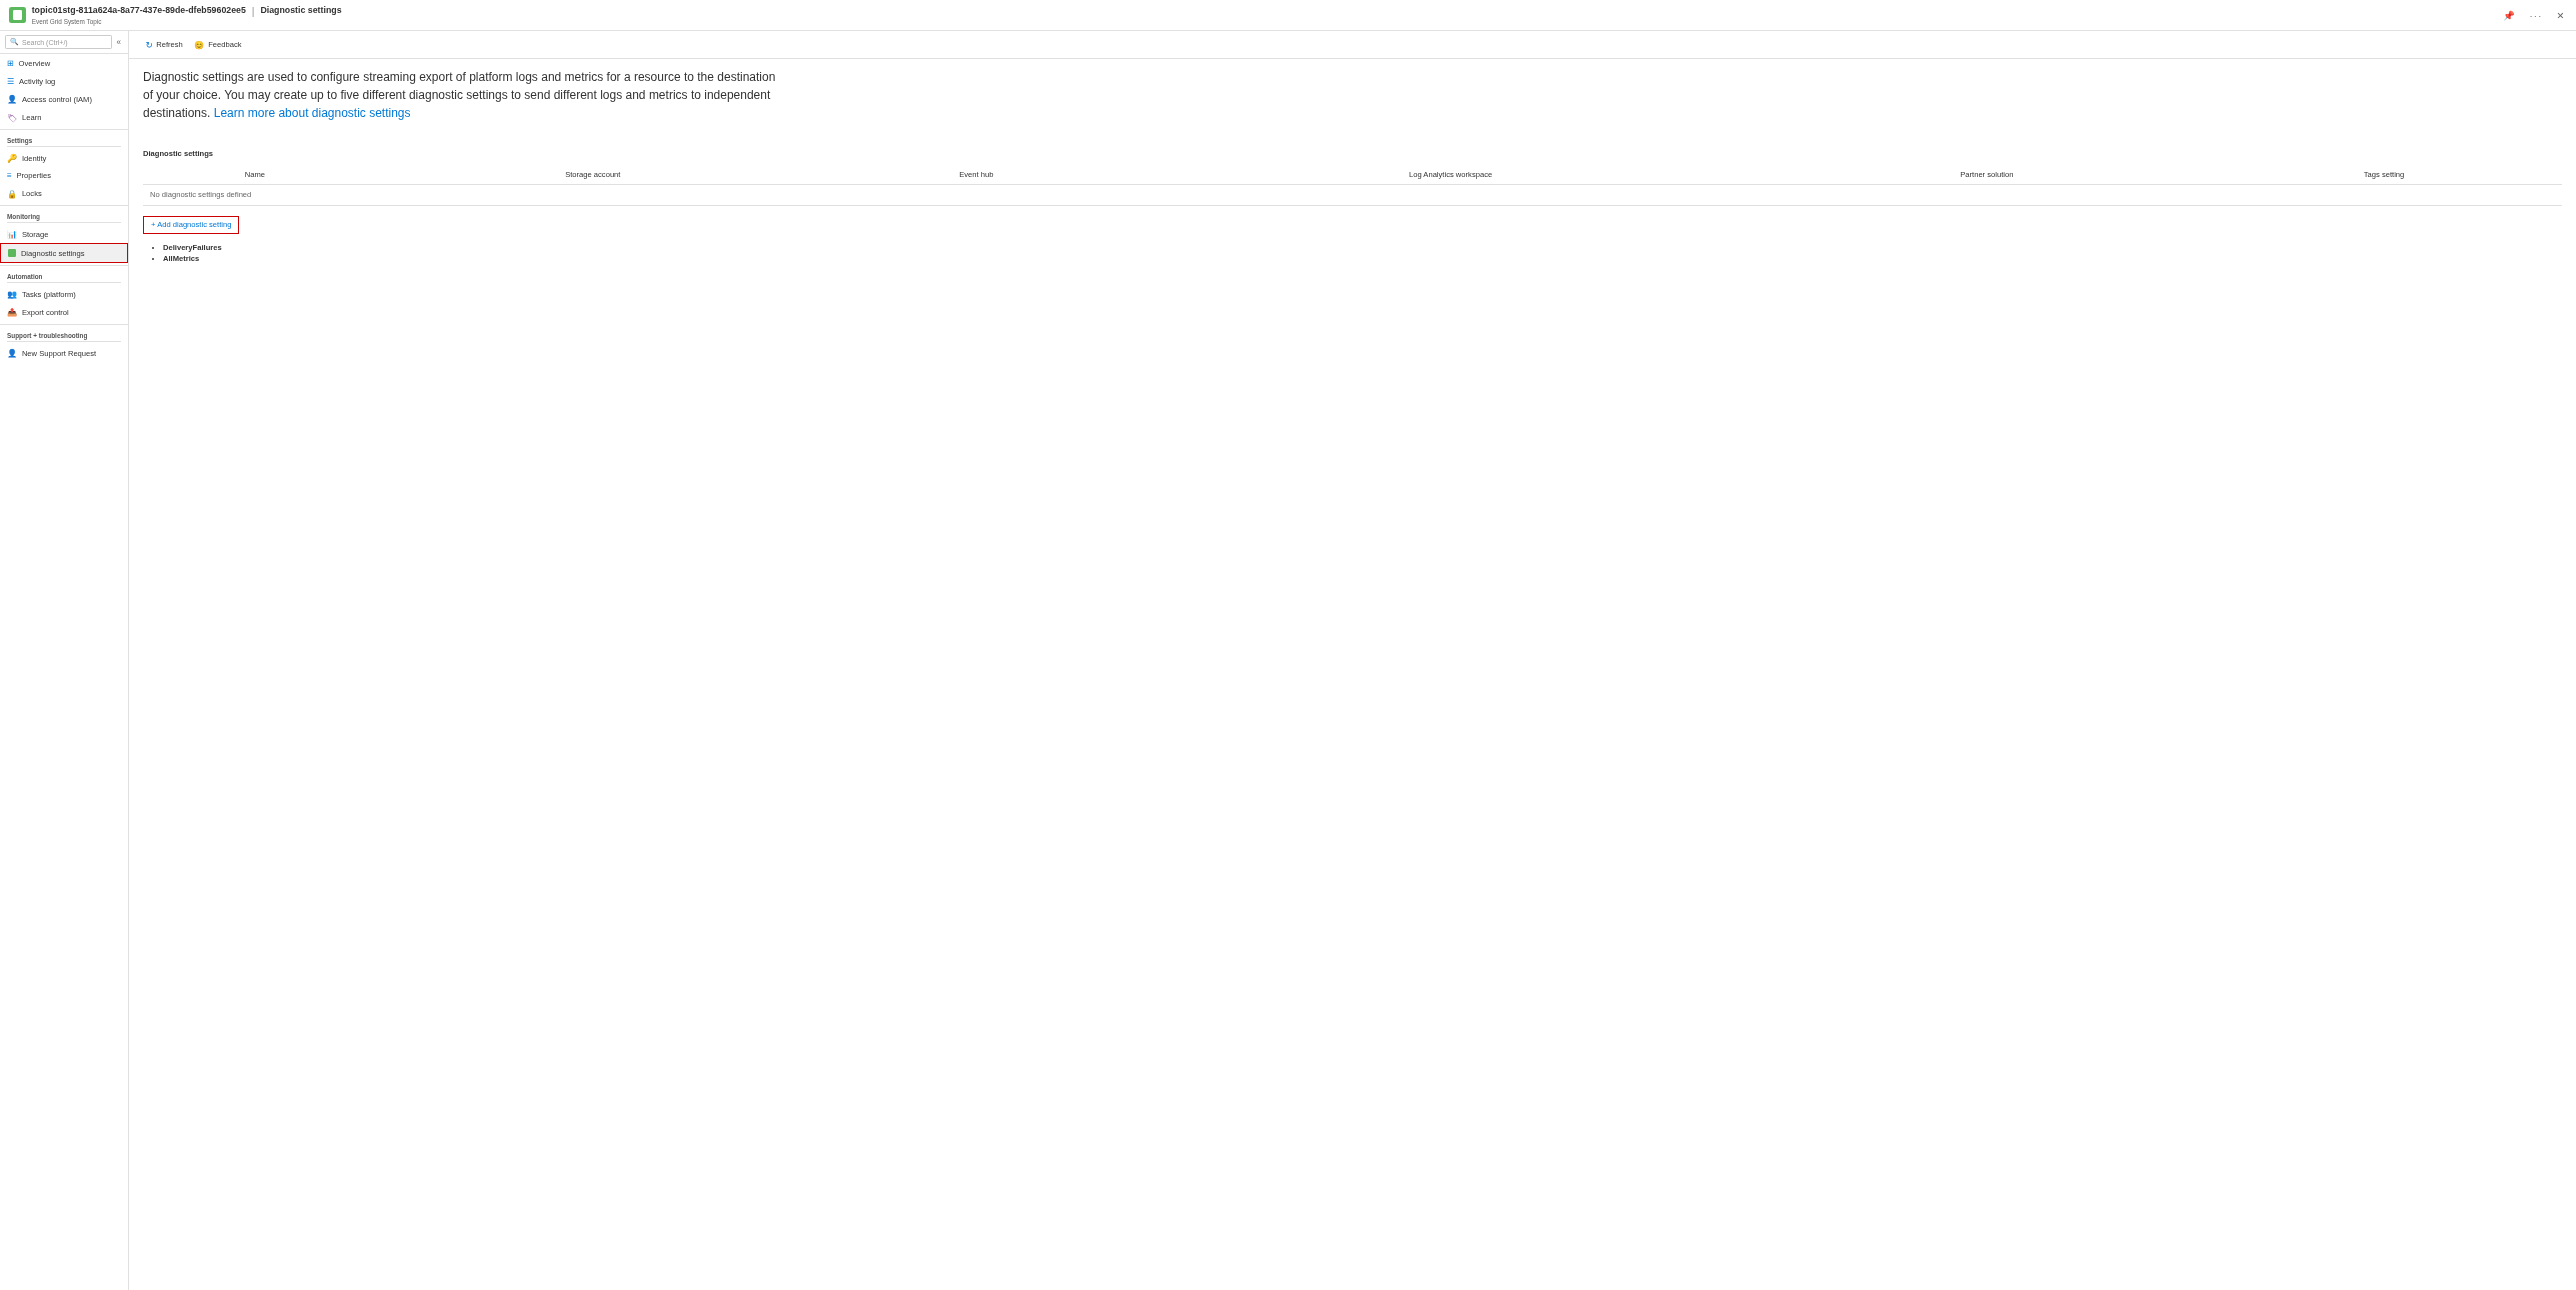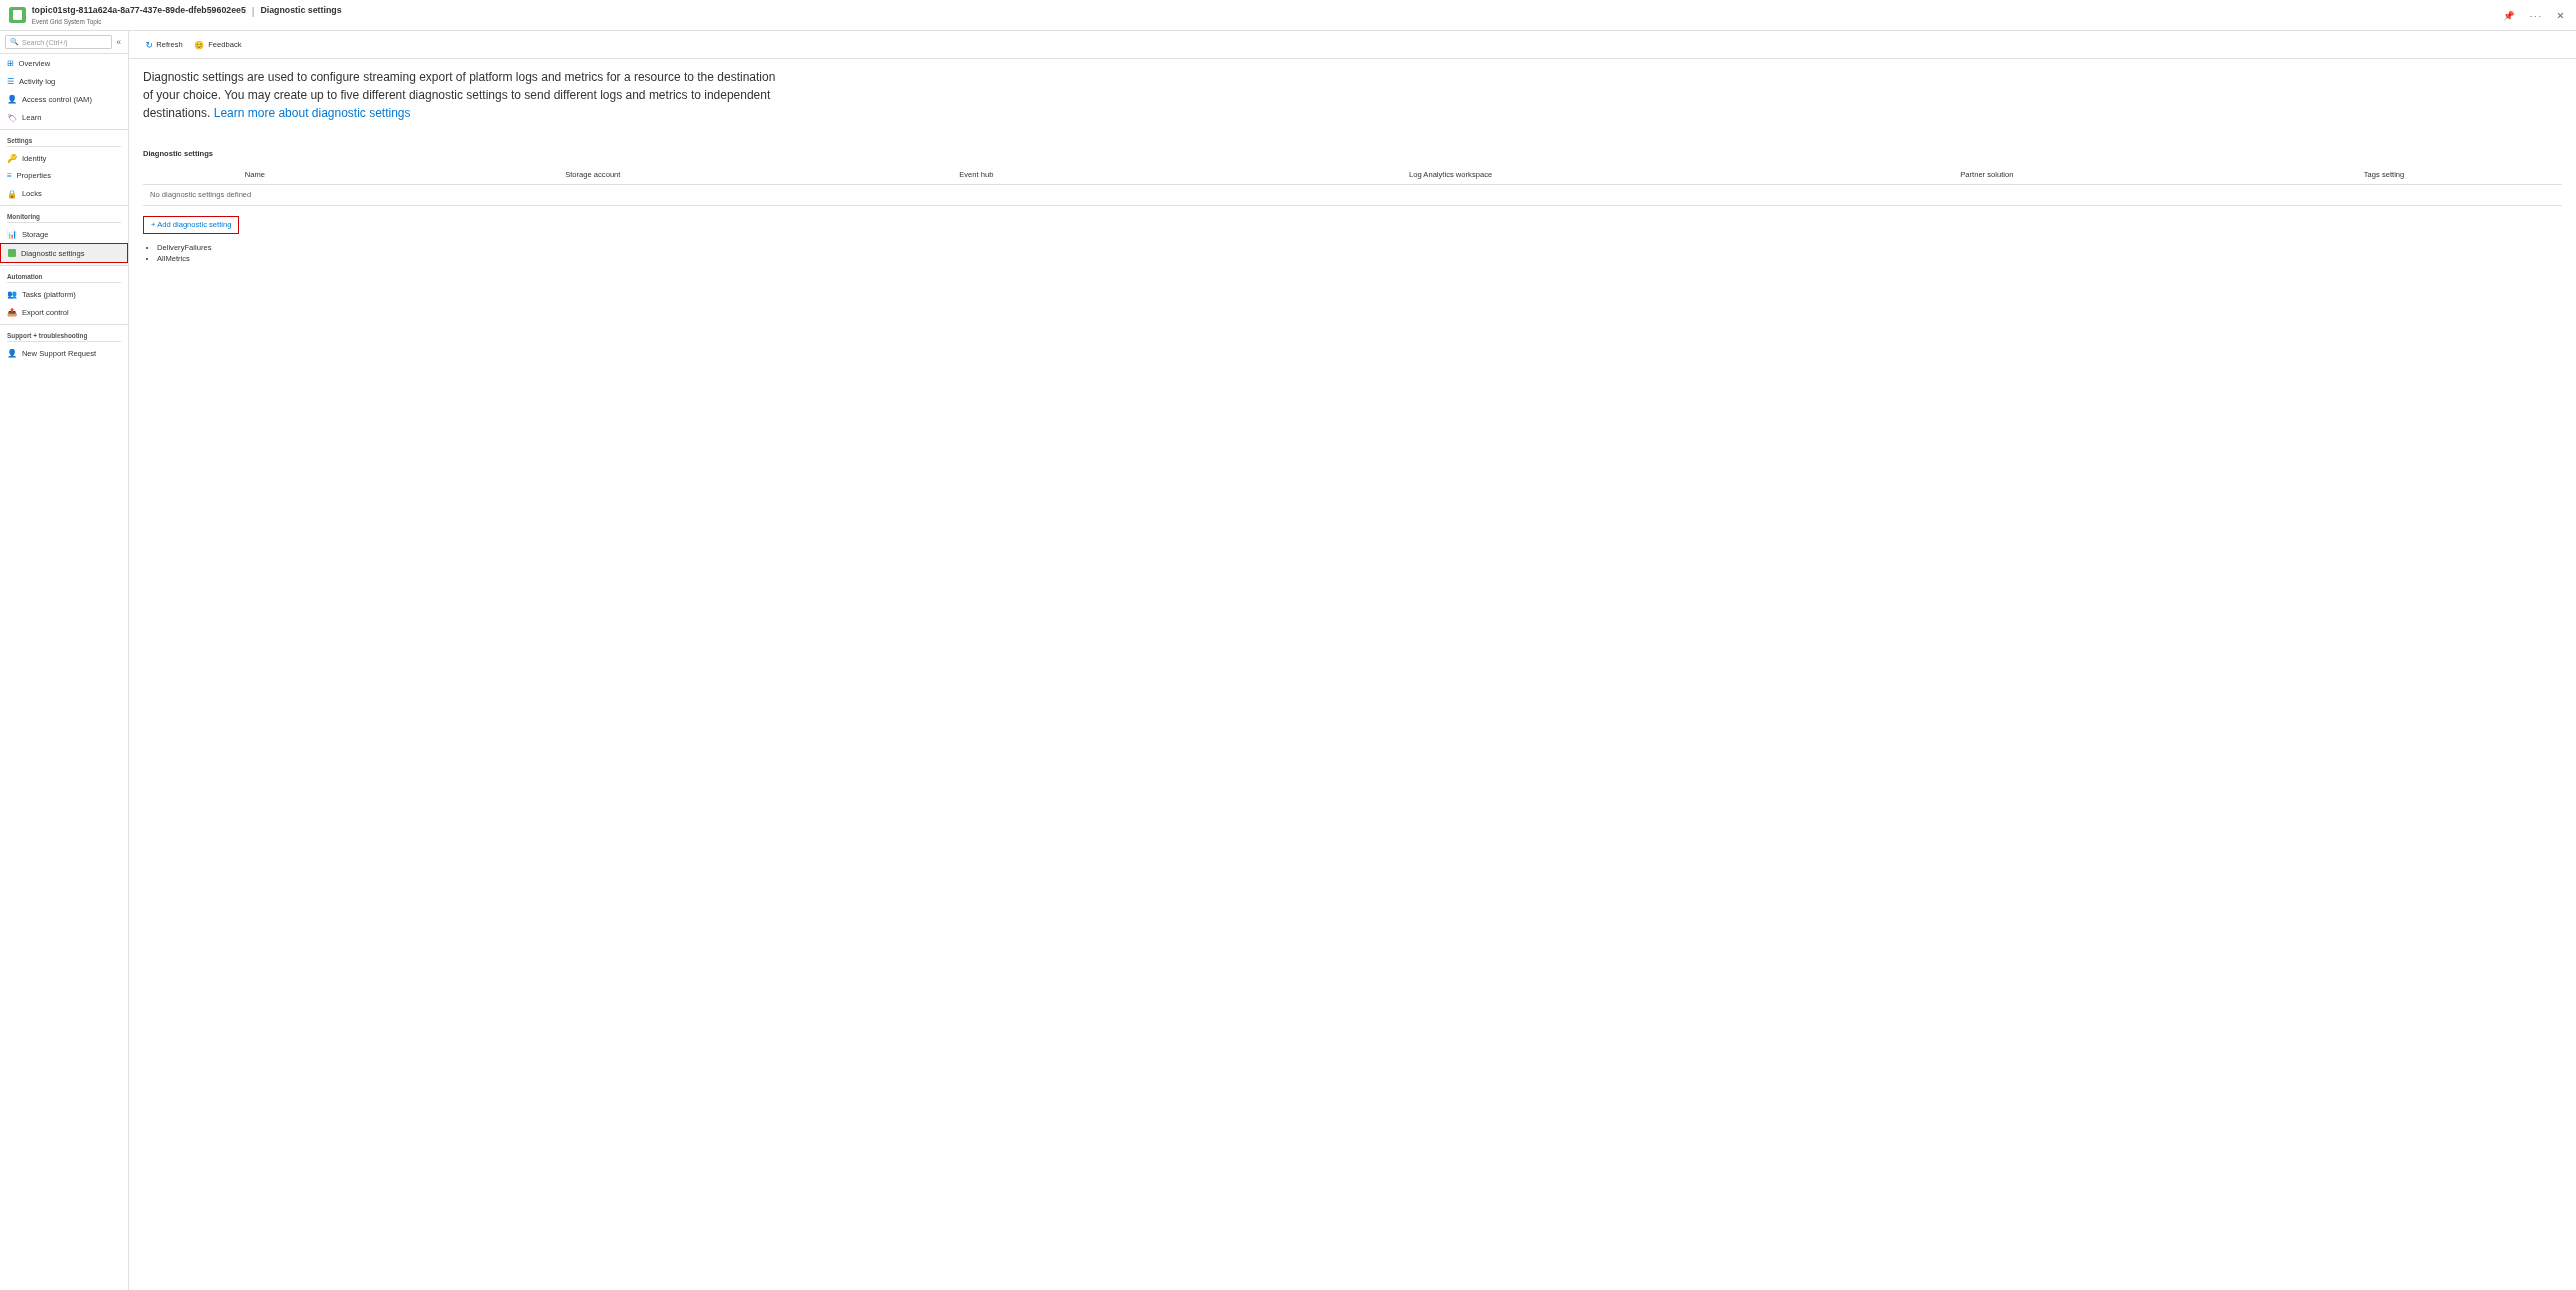--- a/index.html
+++ b/index.html
@@ -44,21 +44,21 @@
 
     .table-container { margin-bottom: 9.4px; }
     .diag-table { width: 100%; border-collapse: collapse; font-size: 7.6px; }
     .diag-table th { text-align: center; padding: 4.7px 7px; font-weight: 400; color: #333; border-bottom: 0.6px solid #e0e0e0; font-size: 7.6px; }
     .diag-table td { padding: 5.9px 7px; border-bottom: 0.6px solid #e0e0e0; color: #333; }
     .no-settings-row td { color: #666; font-style: normal; }
 
     .add-setting-btn { display: inline-flex; align-items: center; gap: 2.3px; color: #0078d4; border: 0.9px solid #cc0000; background: none; cursor: pointer; font-size: 7.6px; padding: 3.5px 7px; margin-bottom: 9.4px; }
 
     .config-description { font-size: 7.6px; color: #333; margin-bottom: 4.7px; }
-    .config-list { margin-left: 14px; }
+    .config-list { margin-left: 20px; font-weight: bold; }
     .config-list li { font-size: 7.6px; color: #333; margin-bottom: 2.3px; }
 
     
     .sidebar-active-diag {
       background: #f0f0f0;
       border: 0.9px solid #cc0000;
       display: flex; align-items: center; padding: 4.1px 7px; cursor: pointer; font-size: 7.6px; color: #333; gap: 4.7px;
     }
 
     

